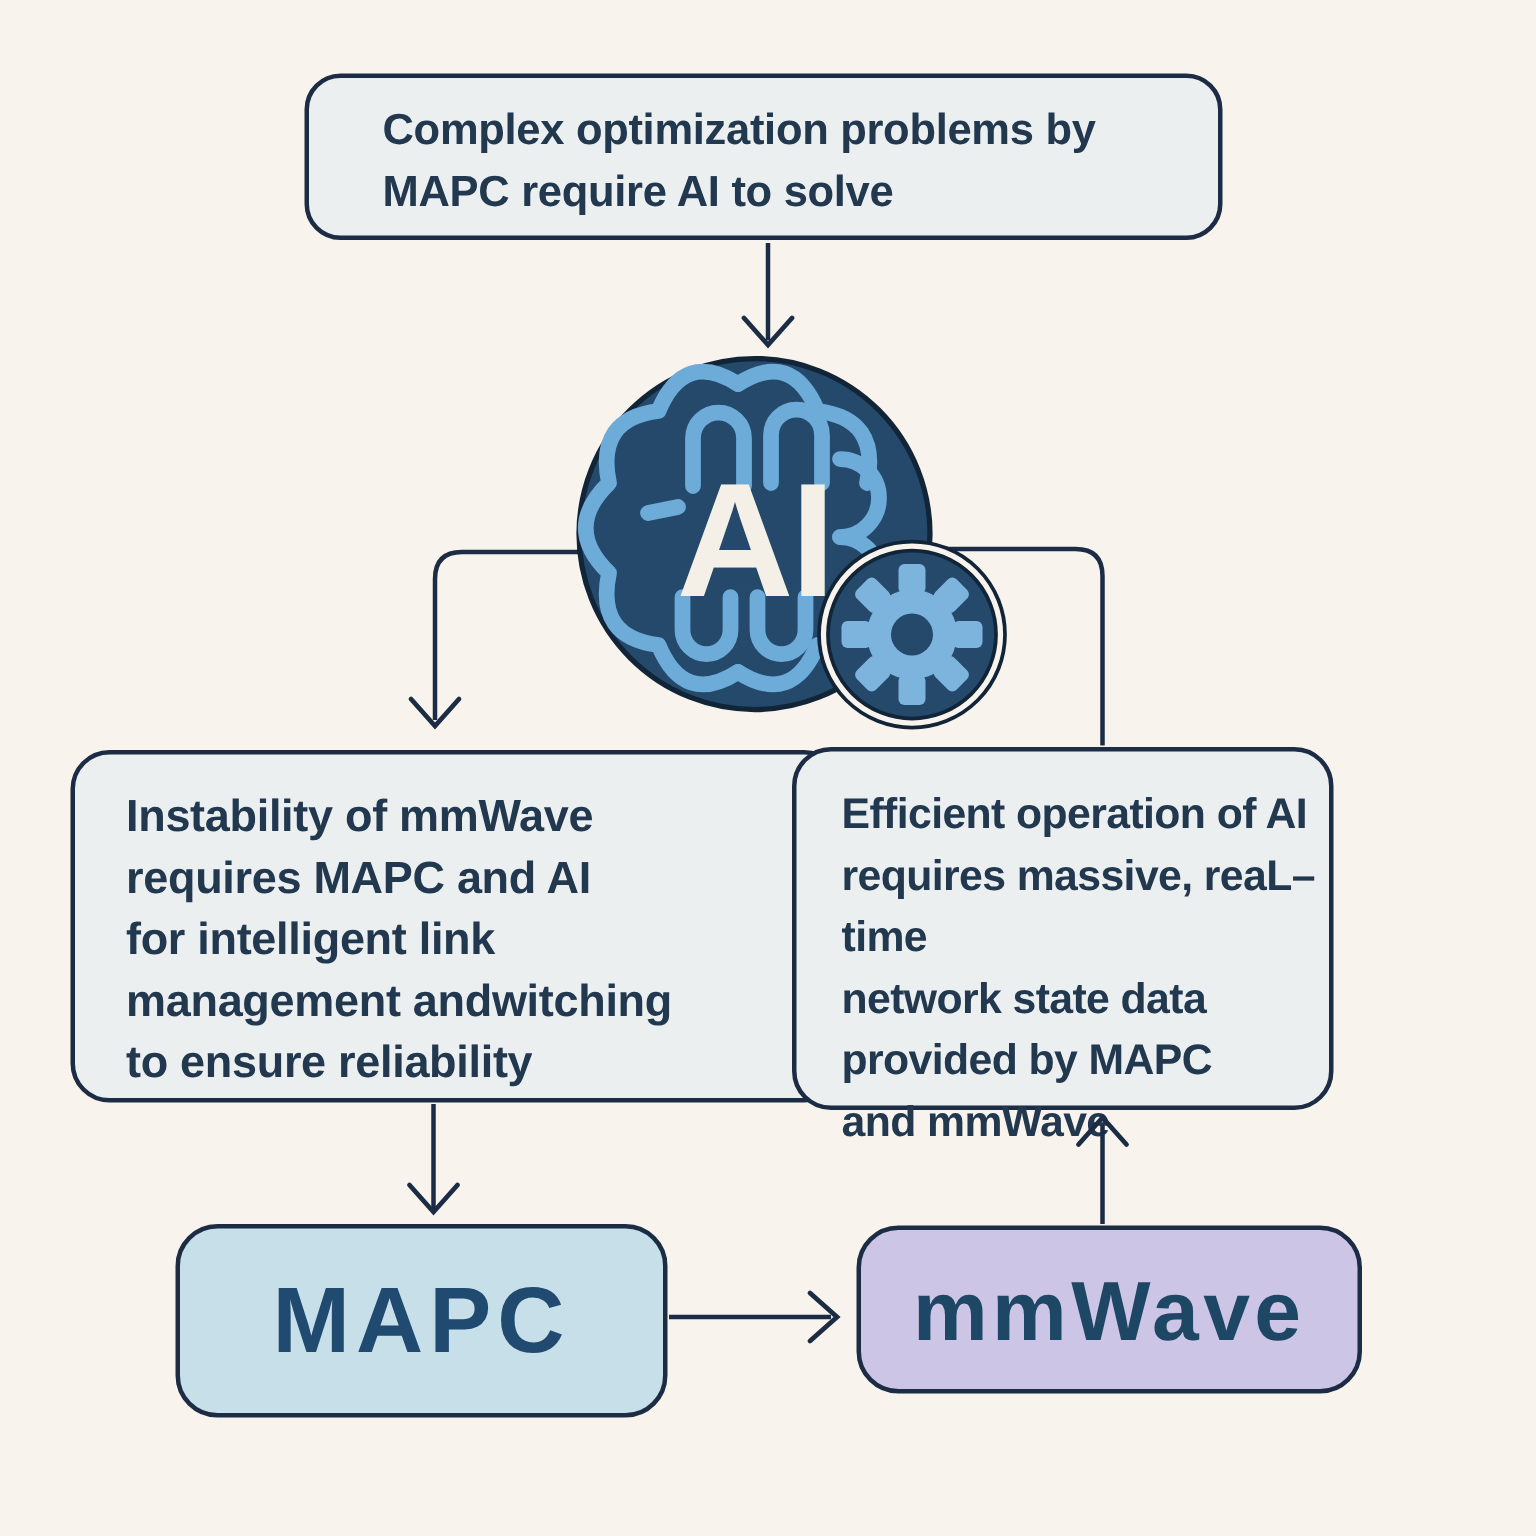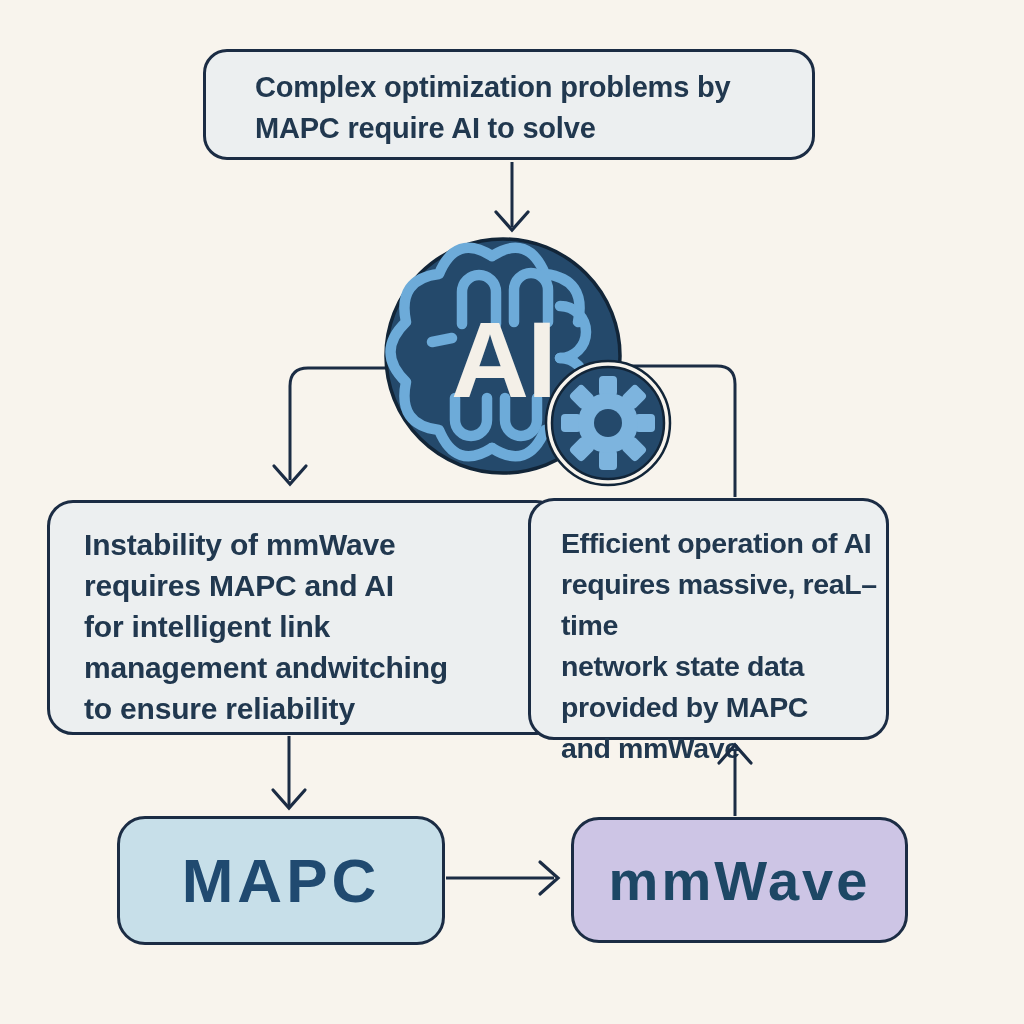--- a/index.html
+++ b/index.html
@@ -43,21 +43,21 @@
   }
   .mapc-box{
     left:117px;top:816px;width:328px;height:129px;
     border-radius:28px;
     background:#c7dfe9;
     color:#204a70;
     display:flex;align-items:center;justify-content:center;
     font-size:62px;letter-spacing:4px;font-weight:bold;
   }
   .mmwave-box{
-    left:571px;top:817px;width:337px;height:126px;
+    left:571px;top:817px;width:337px;height:112px;
     border-radius:28px;
     background:#cdc5e5;
     color:#1d4765;
     display:flex;align-items:center;justify-content:center;
     font-size:56px;letter-spacing:3px;font-weight:bold;
   }
   svg.overlay{position:absolute;left:0;top:0;pointer-events:none;}
   .edge{stroke:#1b2c44;stroke-width:3;fill:none;}
   .chev{stroke:#1b2c44;stroke-width:3.2;fill:none;stroke-linecap:round;}
   .brain{stroke:#6dabd9;stroke-width:10.5;fill:none;stroke-linecap:round;stroke-linejoin:round;}

